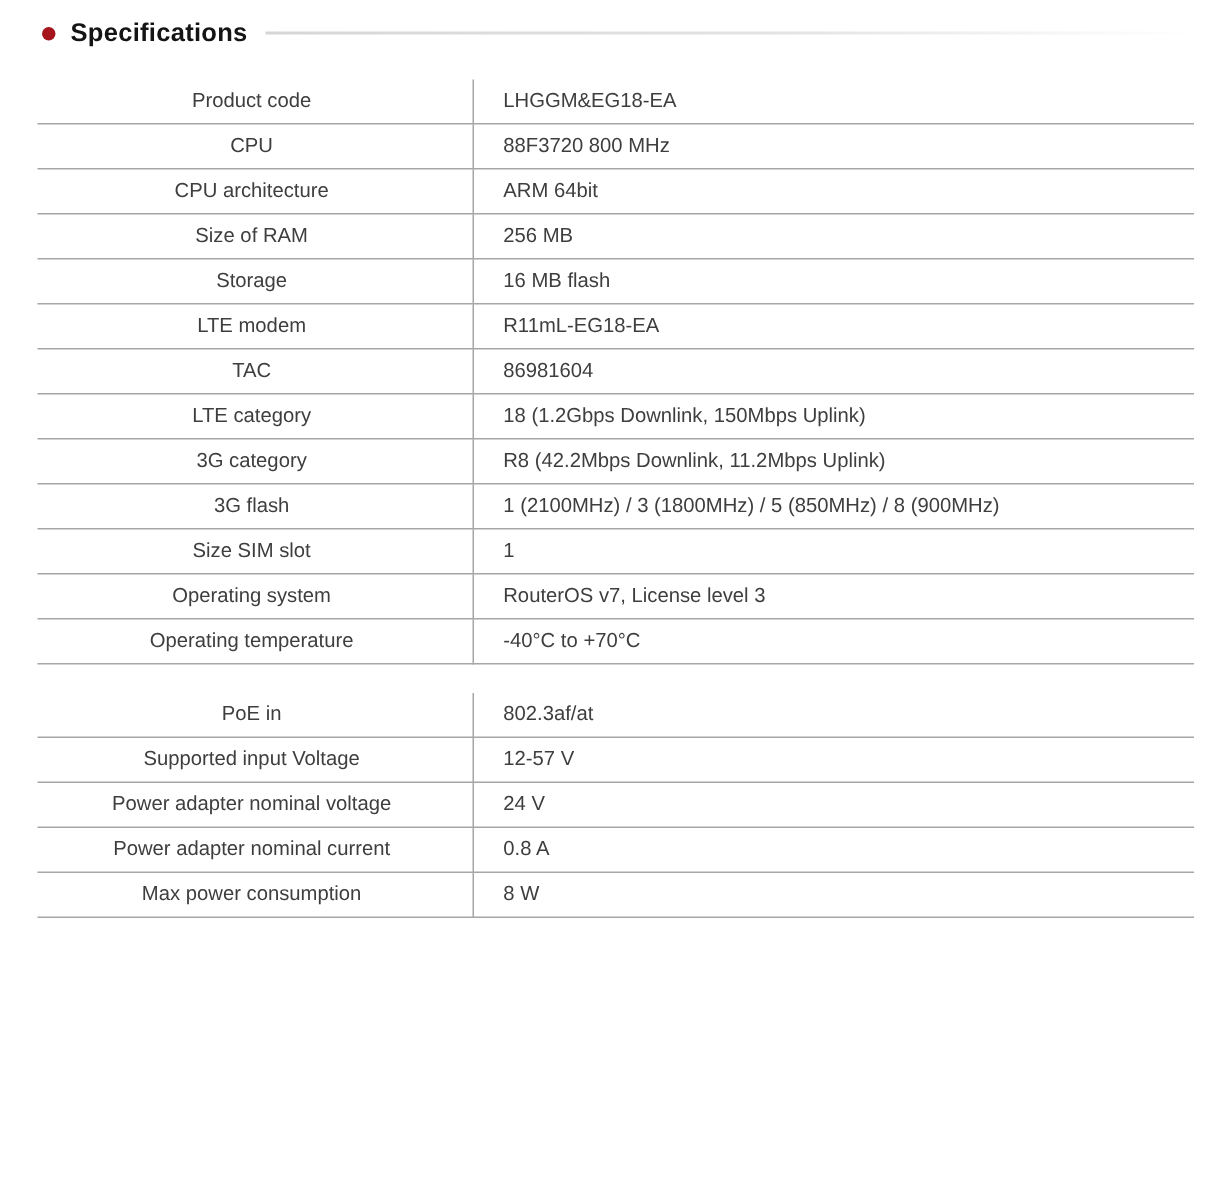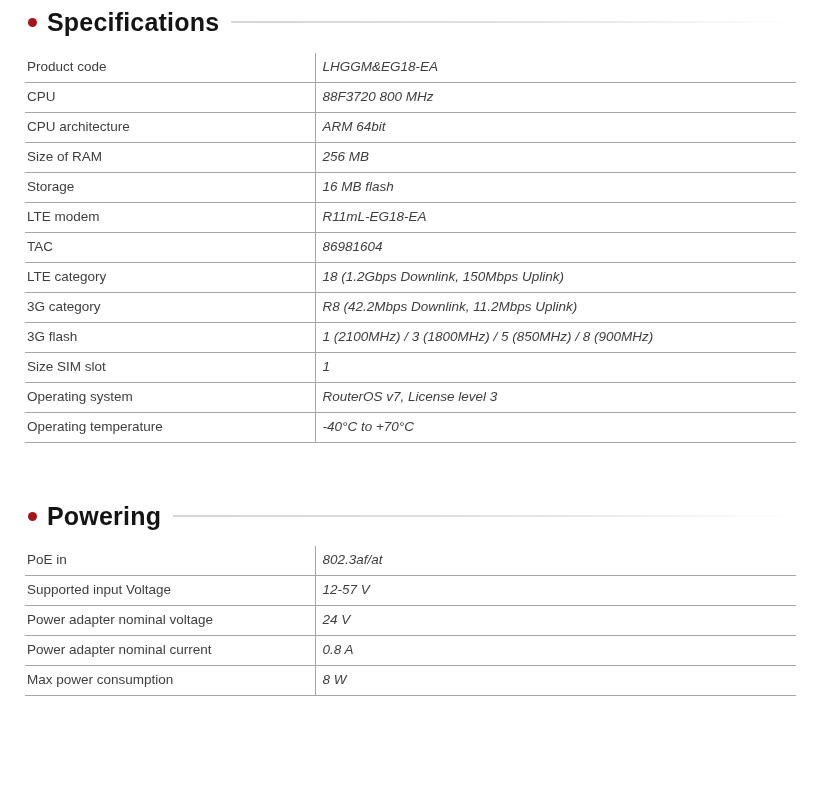--- a/index.html
+++ b/index.html
@@ -28,21 +28,21 @@
   }
   .bullet{
     width:9px;
     height:9px;
     border-radius:50%;
     background:var(--accent);
     margin-left:3px;
     flex:0 0 auto;
   }
   .section-title{
-    font-size:25px;
+    font-size:17px;
     font-weight:700;
     color:var(--heading);
     letter-spacing:0.2px;
     margin-left:10px;
     white-space:nowrap;
   }
   .header-line{
     flex:1 1 auto;
     height:2px;
     margin-left:12px;
@@ -57,24 +57,24 @@
     border-bottom:1px solid var(--border);
     font-size:13.5px;
     line-height:16px;
     vertical-align:middle;
     padding:6px 6px 7px 2px;
     color:var(--text);
   }
   table.spec-table td.label{
     width:290px;
     border-right:1px solid var(--border);
+    text-align:center;
   }
   table.spec-table td.value{
-    padding-left:7px;
-    font-style:italic;
+    padding-left:20px;
   }
   #spec-table{margin-top:20px;}
   #powering-header{margin-top:62px;}
   #powering-table{margin-top:19px;}
 </style>
 </head>
 <body>
 
 <div class="page">
 
@@ -134,25 +134,20 @@
         <td class="label">Operating system</td>
         <td class="value">RouterOS v7, License level 3</td>
       </tr>
       <tr>
         <td class="label">Operating temperature</td>
         <td class="value">-40°C to +70°C</td>
       </tr>
     </tbody>
   </table>
 
-  <div class="section-header" id="powering-header">
-    <span class="bullet"></span>
-    <span class="section-title">Powering</span>
-    <span class="header-line"></span>
-  </div>
 
   <table class="spec-table" id="powering-table">
     <tbody>
       <tr>
         <td class="label">PoE in</td>
         <td class="value">802.3af/at</td>
       </tr>
       <tr>
         <td class="label">Supported input Voltage</td>
         <td class="value">12-57 V</td>

